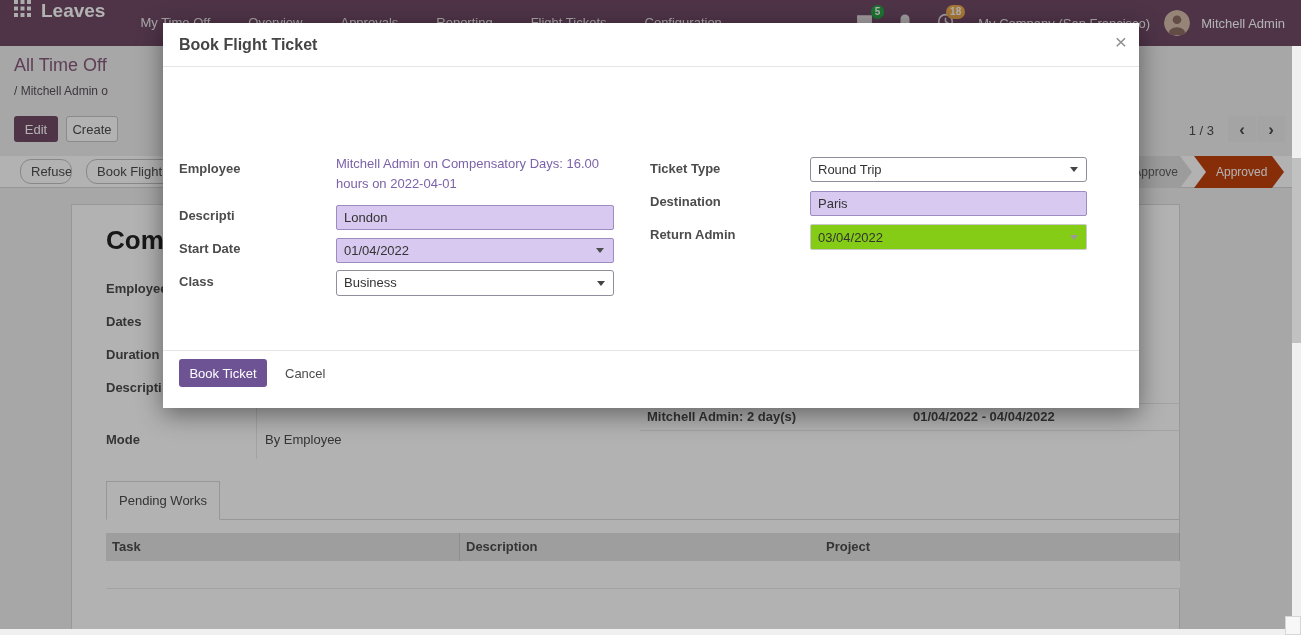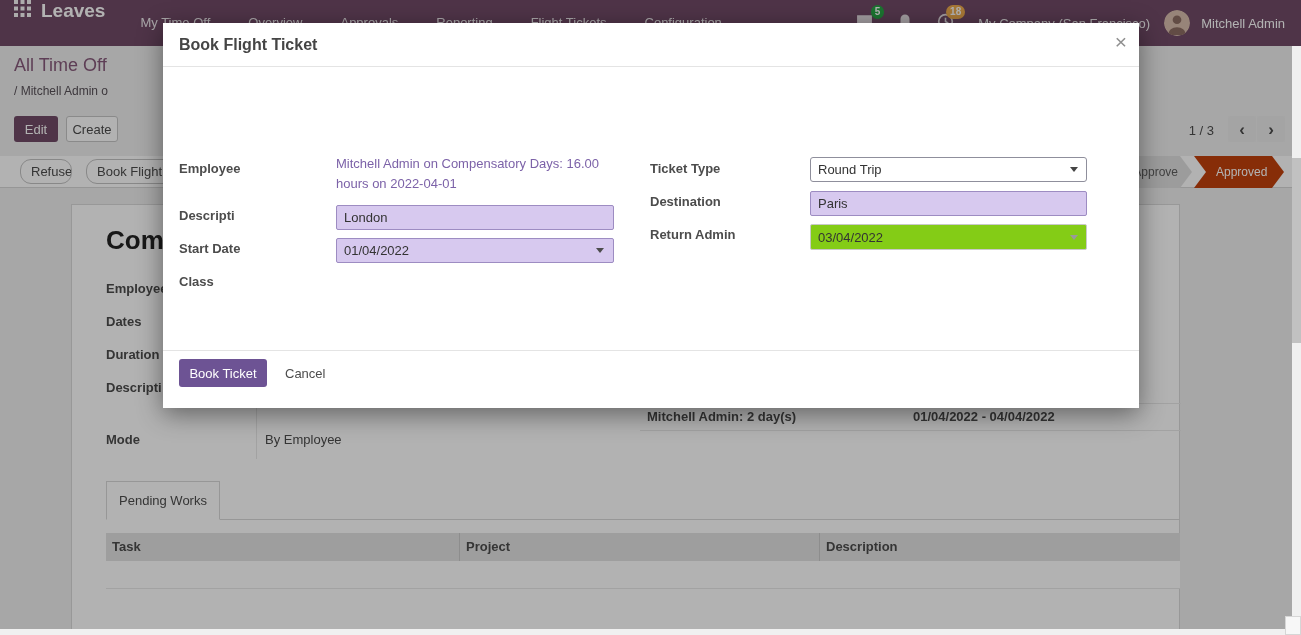--- a/index.html
+++ b/index.html
@@ -173,22 +173,22 @@
     </div>
 
     <div class="tabbar">
       <div class="tab">
         <span>Pending Works</span>
       </div>
     </div>
 
     <div class="thead">
       <div class="th" style="width:354px">Task</div>
+      <div class="th" style="width:360px;border-right:none">Description</div>
       <div class="th" style="width:360px">Project</div>
-      <div class="th" style="width:360px;border-right:none">Description</div>
     </div>
     <div class="empty-row"></div>
   </section>
 
   <div class="overlay"></div>
 
   <div class="modal" role="dialog">
     <span class="modal-title">Book Flight Ticket</span>
     <button class="modal-close">×</button>
     <div class="modal-hline"></div>
@@ -201,20 +201,24 @@
     <div class="mlabel" style="left:487px;top:171px">Destination</div>
     <div class="mlabel" style="left:487px;top:204px">Return Admin</div>
 
     <div class="employee-link">Mitchell Admin on Compensatory Days: 16.00 hours on 2022-04-01</div>
 
     <input class="minput" style="left: 173px; top: 182px; width: 278px;" value="London">
 
     <input class="minput" style="left: 173px; top: 215px; width: 278px;" value="01/04/2022">
     <span class="caret" style="left:433px;top:225px"></span>
 
+    <div class="fakeselect" style="left:173px;top:247px;width:278px">
+      <span>Business</span>
+      <span class="sel-arrow"></span>
+    </div>
 
     <div class="fakeselect" style="left:647px;top:134px;width:277px;height:25px;line-height:23px">
       <span>Round Trip</span>
       <span class="sel-arrow" style="top:9px"></span>
     </div>
 
     <input class="minput" style="left: 647px; top: 168px; width: 277px;" value="Paris">
 
     <input class="minput white" style="left: 647px; top: 201px; width: 277px; height: 26px;" value="03/04/2022">
     <span class="caret light" style="left:907px;top:212px"></span>

